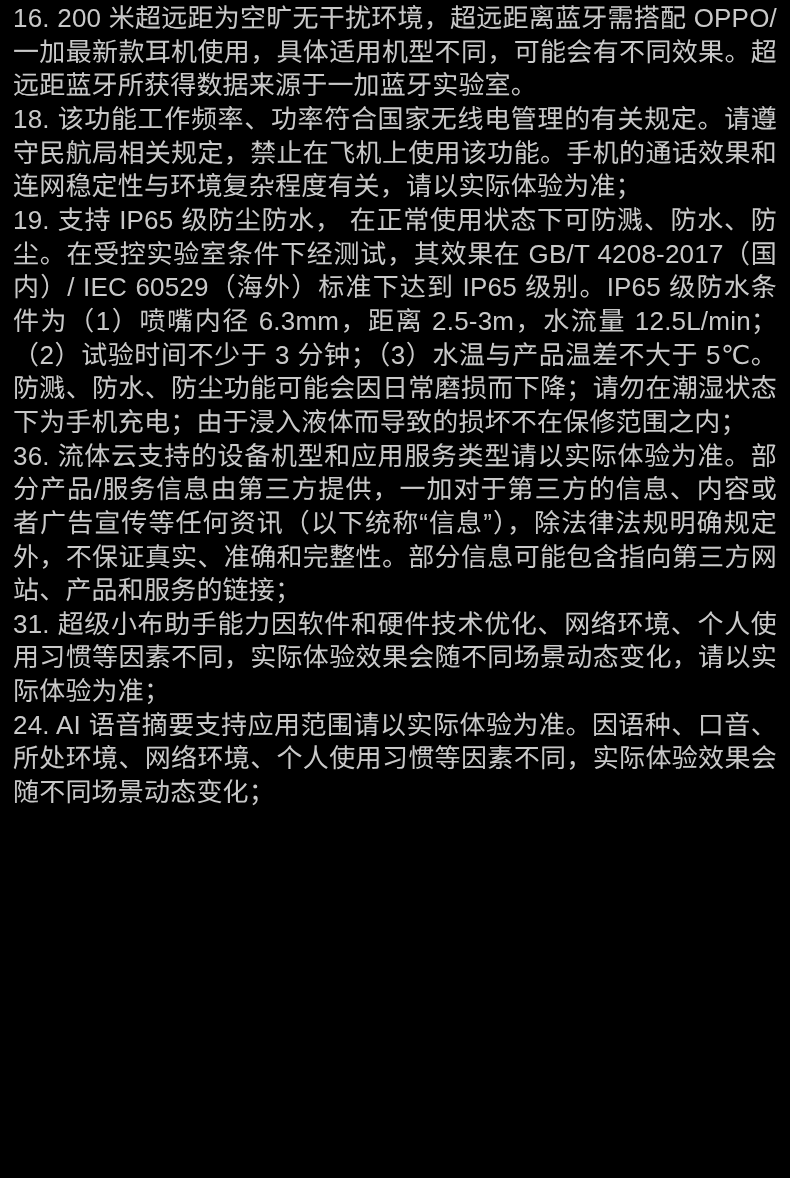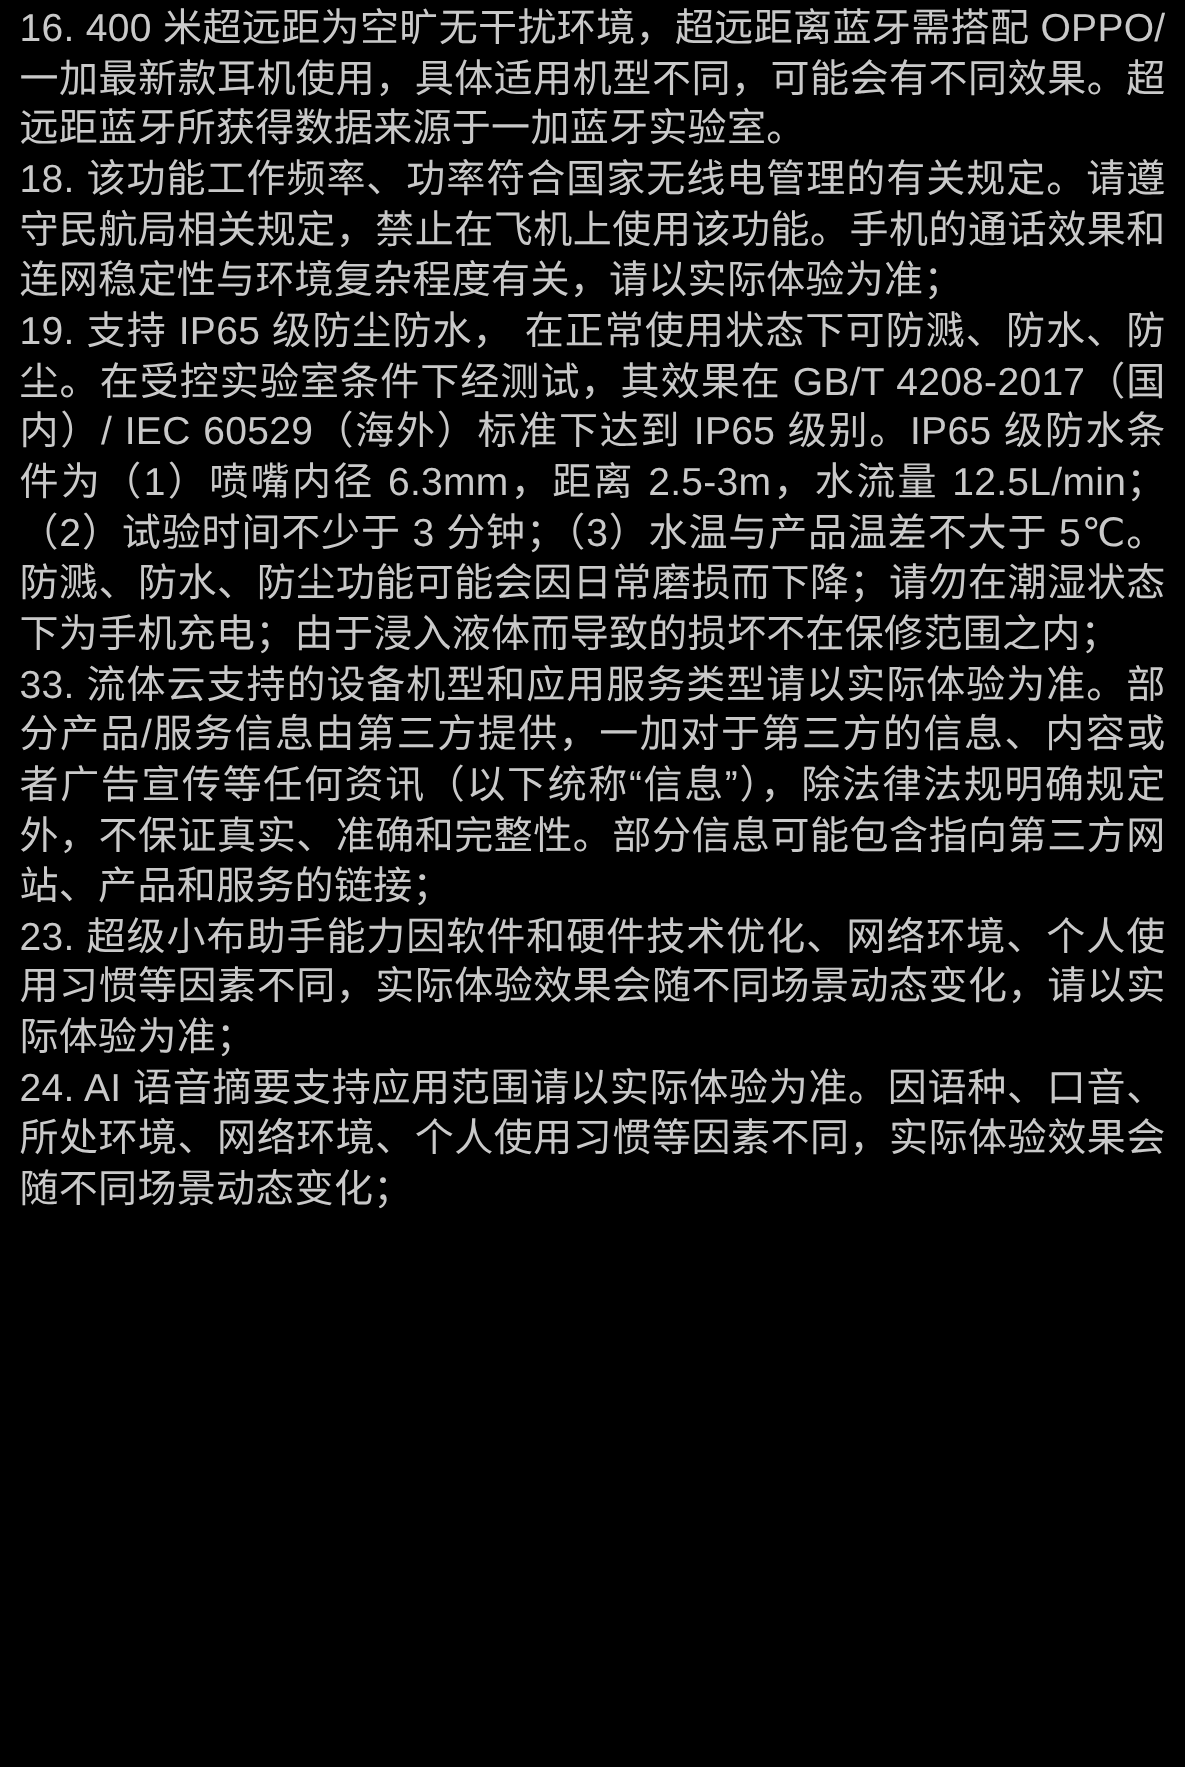--- a/index.html
+++ b/index.html
@@ -26,20 +26,20 @@
   }
   .disclaimer-item {
     margin: 0;
     padding: 0;
   }
 </style>
 </head>
 <body style="background: rgb(0, 0, 0);">
 
 <main class="disclaimer-section" style="color: rgb(201, 201, 201);">
-  <p class="disclaimer-item">16. 400 米超远距为空旷无干扰环境，超远距离蓝牙需搭配 OPPO/一加最新款耳机使用，具体适用机型不同，可能会有不同效果。超远距蓝牙所获得数据来源于一加蓝牙实验室。</p>
+  <p class="disclaimer-item">16. 200 米超远距为空旷无干扰环境，超远距离蓝牙需搭配 OPPO/一加最新款耳机使用，具体适用机型不同，可能会有不同效果。超远距蓝牙所获得数据来源于一加蓝牙实验室。</p>
   <p class="disclaimer-item">18. 该功能工作频率、功率符合国家无线电管理的有关规定。请遵守民航局相关规定，禁止在飞机上使用该功能。手机的通话效果和连网稳定性与环境复杂程度有关，请以实际体验为准；</p>
   <p class="disclaimer-item">19. 支持 IP65 级防尘防水， 在正常使用状态下可防溅、防水、防尘。在受控实验室条件下经测试，其效果在 GB/T 4208-2017（国内）/ IEC 60529（海外）标准下达到 IP65 级别。IP65 级防水条件为（1）喷嘴内径 6.3mm，距离 2.5-3m，水流量 12.5L/min；（2）试验时间不少于 3 分钟；（3）水温与产品温差不大于 5℃。防溅、防水、防尘功能可能会因日常磨损而下降；请勿在潮湿状态下为手机充电；由于浸入液体而导致的损坏不在保修范围之内；</p>
-  <p class="disclaimer-item">33. 流体云支持的设备机型和应用服务类型请以实际体验为准。部分产品/服务信息由第三方提供，一加对于第三方的信息、内容或者广告宣传等任何资讯（以下统称“信息”），除法律法规明确规定外，不保证真实、准确和完整性。部分信息可能包含指向第三方网站、产品和服务的链接；</p>
-  <p class="disclaimer-item">23. 超级小布助手能力因软件和硬件技术优化、网络环境、个人使用习惯等因素不同，实际体验效果会随不同场景动态变化，请以实际体验为准；</p>
+  <p class="disclaimer-item">36. 流体云支持的设备机型和应用服务类型请以实际体验为准。部分产品/服务信息由第三方提供，一加对于第三方的信息、内容或者广告宣传等任何资讯（以下统称“信息”），除法律法规明确规定外，不保证真实、准确和完整性。部分信息可能包含指向第三方网站、产品和服务的链接；</p>
+  <p class="disclaimer-item">31. 超级小布助手能力因软件和硬件技术优化、网络环境、个人使用习惯等因素不同，实际体验效果会随不同场景动态变化，请以实际体验为准；</p>
   <p class="disclaimer-item">24. AI 语音摘要支持应用范围请以实际体验为准。因语种、口音、所处环境、网络环境、个人使用习惯等因素不同，实际体验效果会随不同场景动态变化；</p>
 
 </main>
 
 </body></html>

